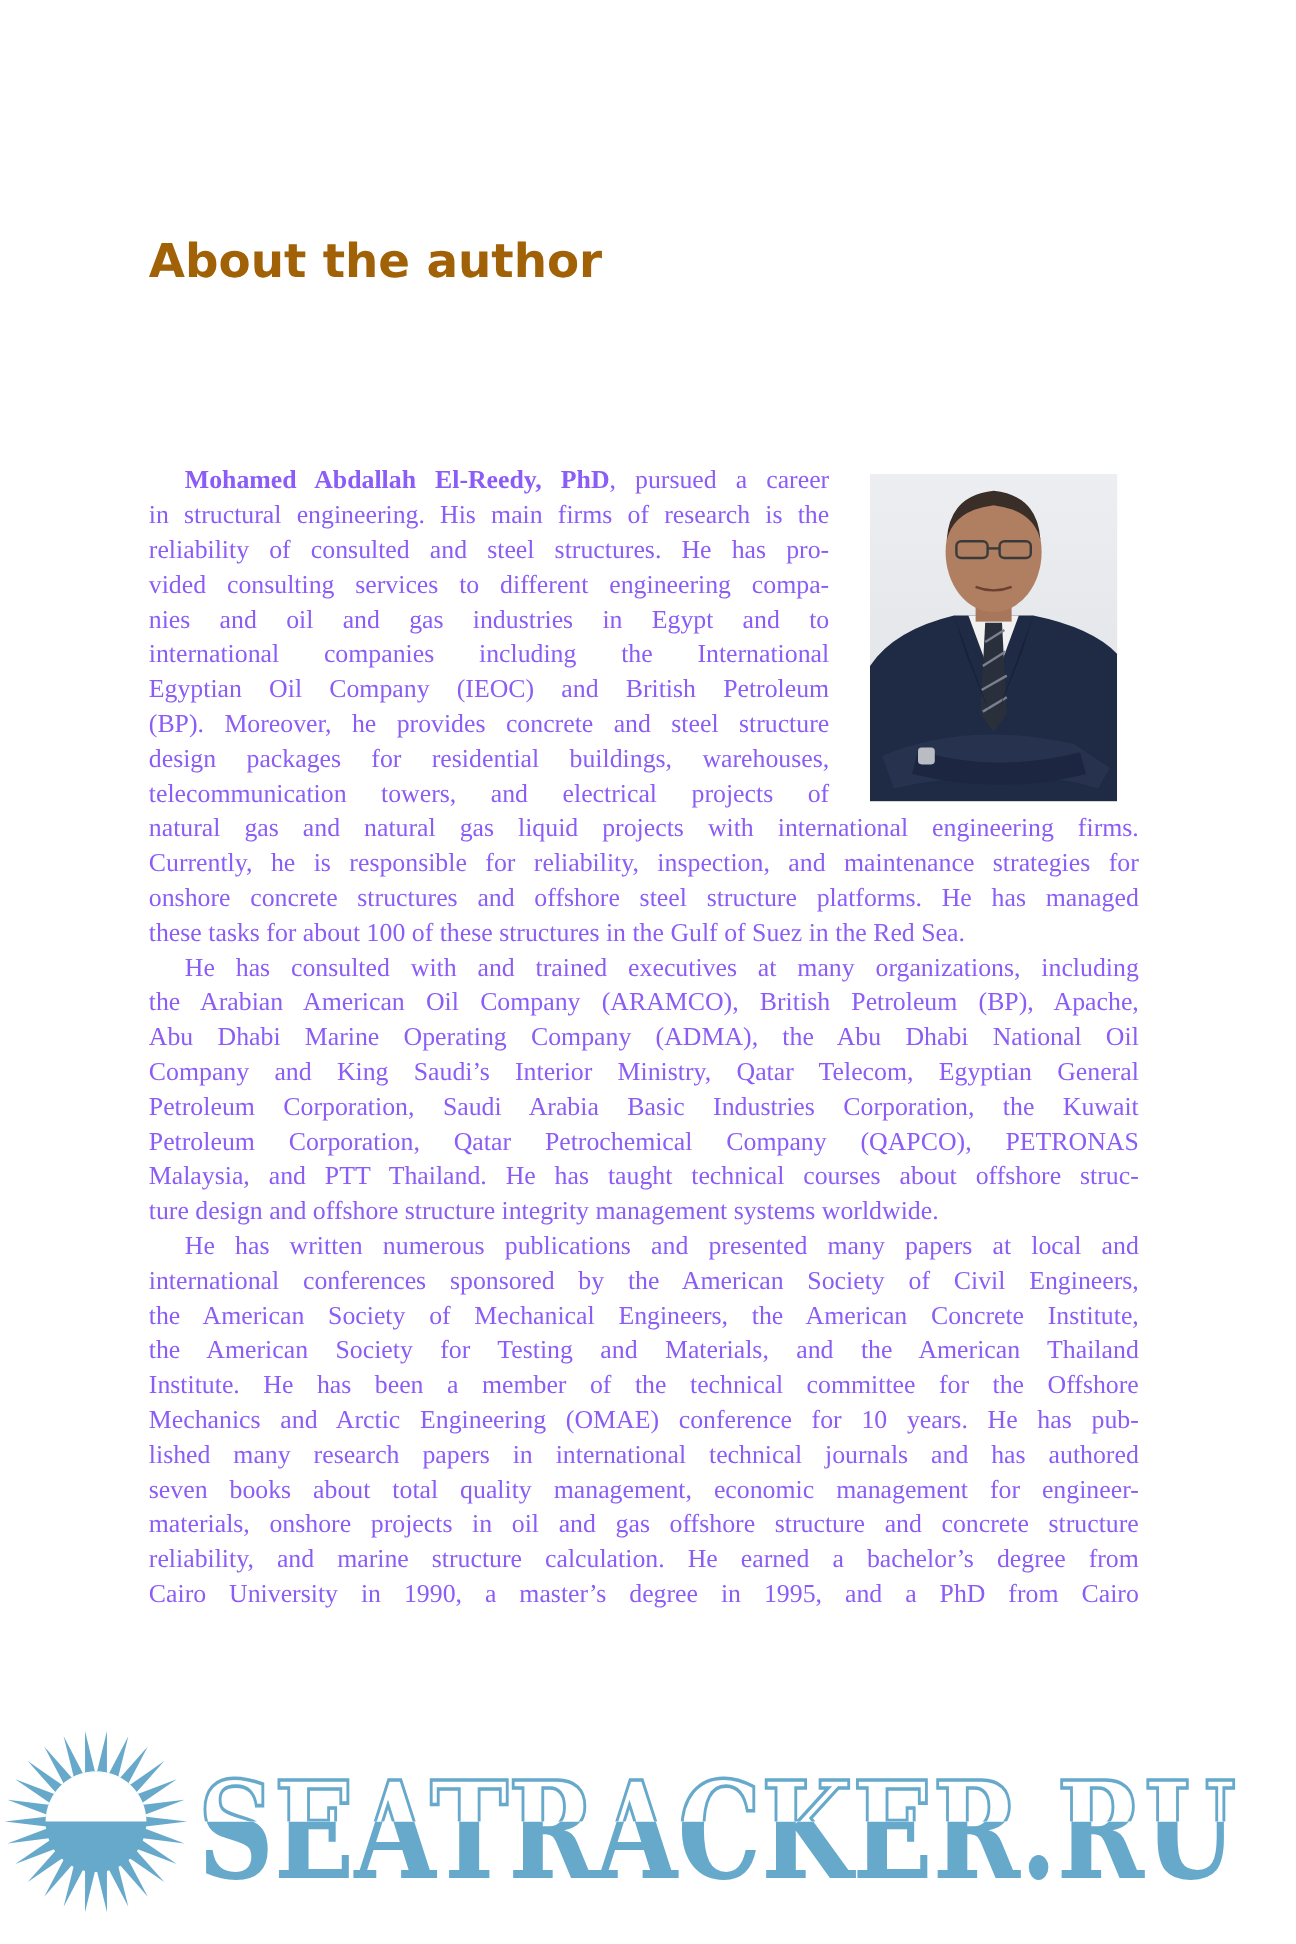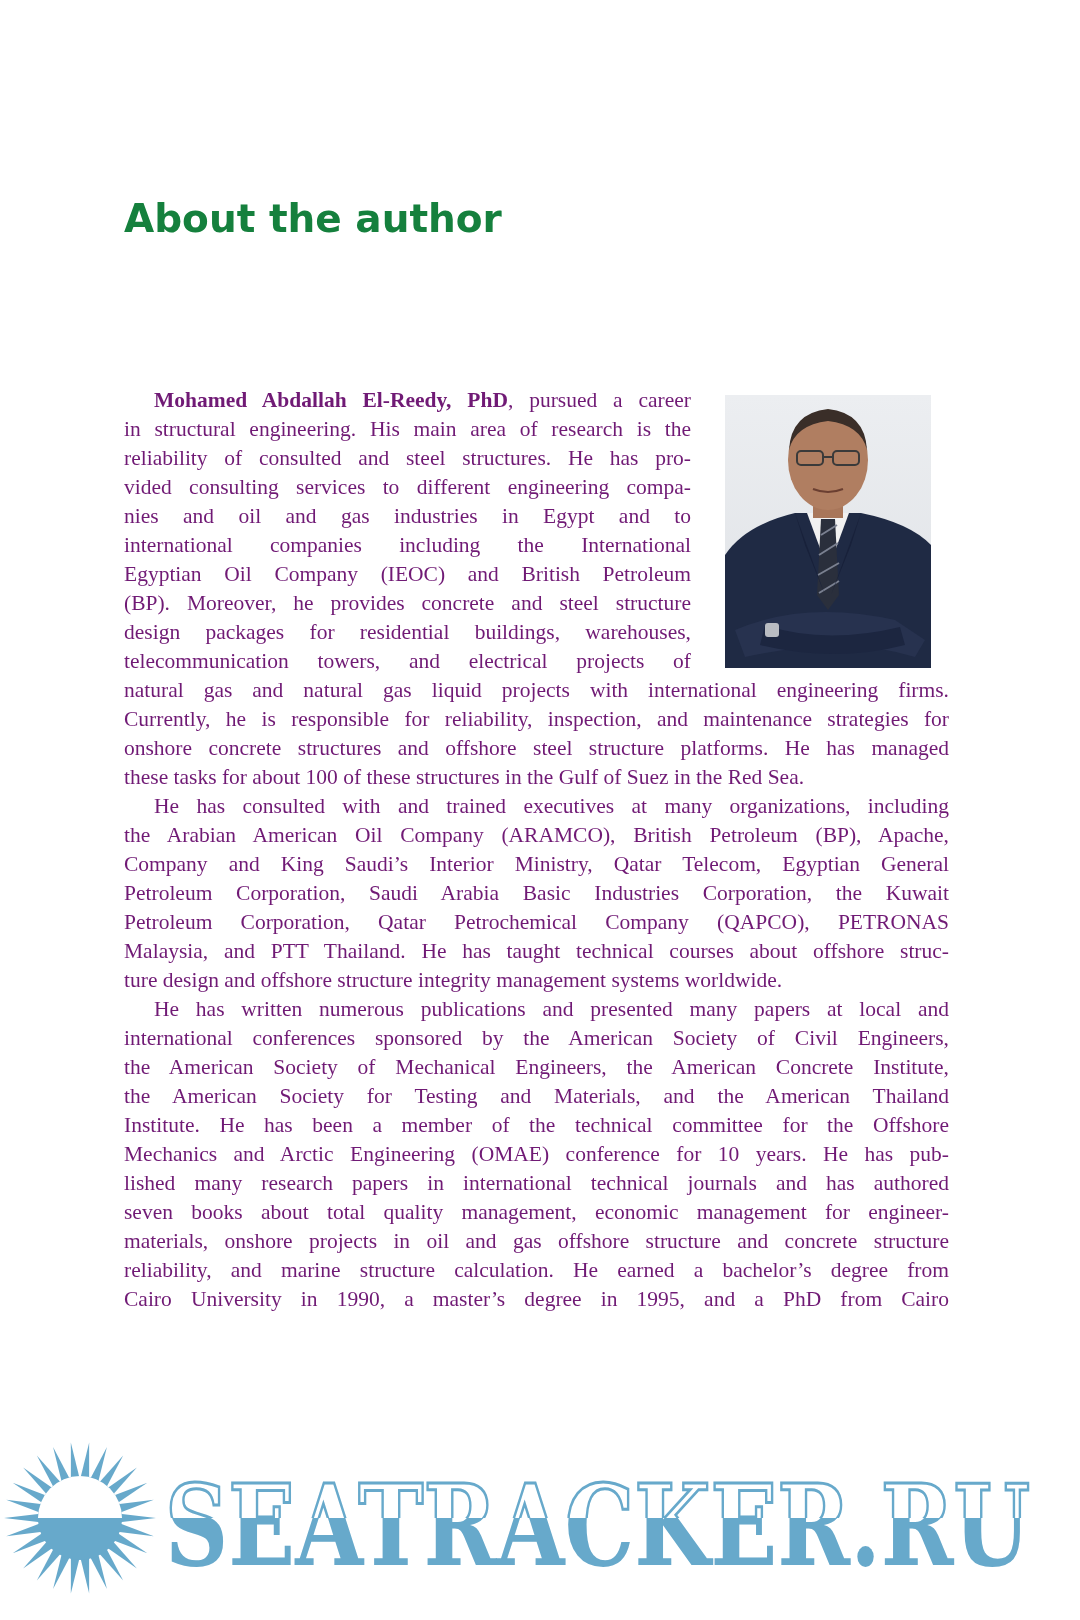--- a/index.html
+++ b/index.html
@@ -1,24 +1,24 @@
 <!DOCTYPE html>
 <html><head>
 <meta charset="utf-8">
 <style>
   html, body { margin:0; padding:0; background:#ffffff; }
   body { width:1080px; height:1620px; position:relative; overflow:hidden; }
   .title {
     position:absolute; left:124px; top:196px;
     font-family:"DejaVu Sans", sans-serif; font-weight:bold;
-    font-size:39px; color:#15803d; letter-spacing:0px; margin:0;
+    font-size:39px; color:#a16207; letter-spacing:0px; margin:0;
   }
   .body-text {
     position:absolute; left:124px; top:386px; width:825px;
-    font-family:"Liberation Serif", serif; font-size:21.5px; color:#701a75;
+    font-family:"Liberation Serif", serif; font-size:21.5px; color:#8b5cf6;
     line-height:29px;
   }
   .line { display:block; white-space:nowrap; text-align:justify; text-align-last:justify; height:29px; overflow:visible; }
   .line.narrow { width:567px; }
   .line.wide { width:825px; }
   .line.last { text-align-last:left; }
   .indent { padding-left:30px; box-sizing:border-box; }
   .bold { font-weight:bold; }
   .photo {
     position:absolute; left:725px; top:395px; width:206px; height:273px;
@@ -67,38 +67,39 @@
     <line x1="98" y1="62" x2="108" y2="62" stroke="#3a3a3a" stroke-width="2"></line>
 
     <path d="M88,94 Q103,100 118,94" stroke="#6b3f31" stroke-width="2" fill="none"></path>
   </svg>
 </div>
 
 <div class="body-text">
 
   <div>
     <span class="line narrow indent"><span class="bold">Mohamed Abdallah El-Reedy, PhD</span><span>, pursued a career</span></span>
-    <span class="line narrow">in structural engineering. His main area of research is the</span>
+    <span class="line narrow">in structural engineering. His main firms of research is the</span>
     <span class="line narrow">reliability of consulted and steel structures. He has pro-</span>
     <span class="line narrow">vided consulting services to different engineering compa-</span>
     <span class="line narrow">nies and oil and gas industries in Egypt and to</span>
     <span class="line narrow">international companies including the International</span>
     <span class="line narrow">Egyptian Oil Company (IEOC) and British Petroleum</span>
     <span class="line narrow">(BP). Moreover, he provides concrete and steel structure</span>
     <span class="line narrow">design packages for residential buildings, warehouses,</span>
     <span class="line narrow">telecommunication towers, and electrical projects of</span>
     <span class="line wide">natural gas and natural gas liquid projects with international engineering firms.</span>
     <span class="line wide">Currently, he is responsible for reliability, inspection, and maintenance strategies for</span>
     <span class="line wide">onshore concrete structures and offshore steel structure platforms. He has managed</span>
     <span class="line wide last">these tasks for about 100 of these structures in the Gulf of Suez in the Red Sea.</span>
   </div>
 
   <div>
     <span class="line wide indent">He has consulted with and trained executives at many organizations, including</span>
     <span class="line wide">the Arabian American Oil Company (ARAMCO), British Petroleum (BP), Apache,</span>
+    <span class="line wide">Abu Dhabi Marine Operating Company (ADMA), the Abu Dhabi National Oil</span>
     <span class="line wide">Company and King Saudi’s Interior Ministry, Qatar Telecom, Egyptian General</span>
     <span class="line wide">Petroleum Corporation, Saudi Arabia Basic Industries Corporation, the Kuwait</span>
     <span class="line wide">Petroleum Corporation, Qatar Petrochemical Company (QAPCO), PETRONAS</span>
     <span class="line wide">Malaysia, and PTT Thailand. He has taught technical courses about offshore struc-</span>
     <span class="line wide last">ture design and offshore structure integrity management systems worldwide.</span>
   </div>
 
   <div>
     <span class="line wide indent">He has written numerous publications and presented many papers at local and</span>
     <span class="line wide">international conferences sponsored by the American Society of Civil Engineers,</span>

